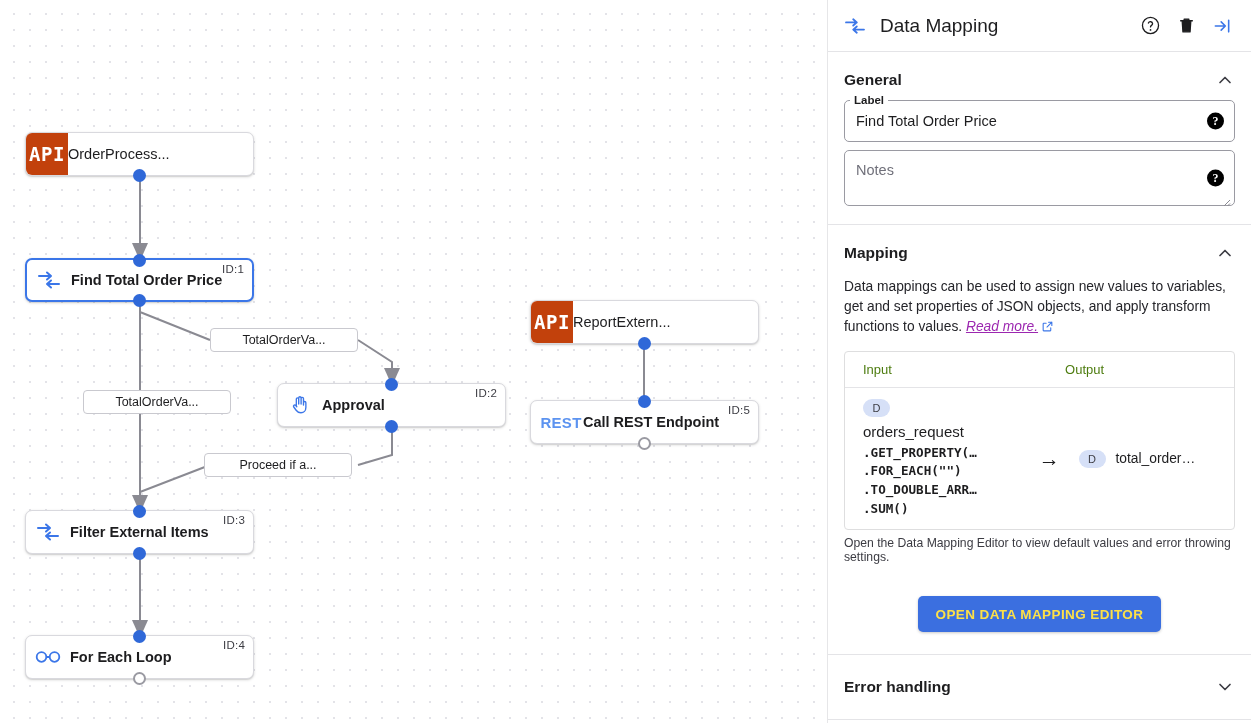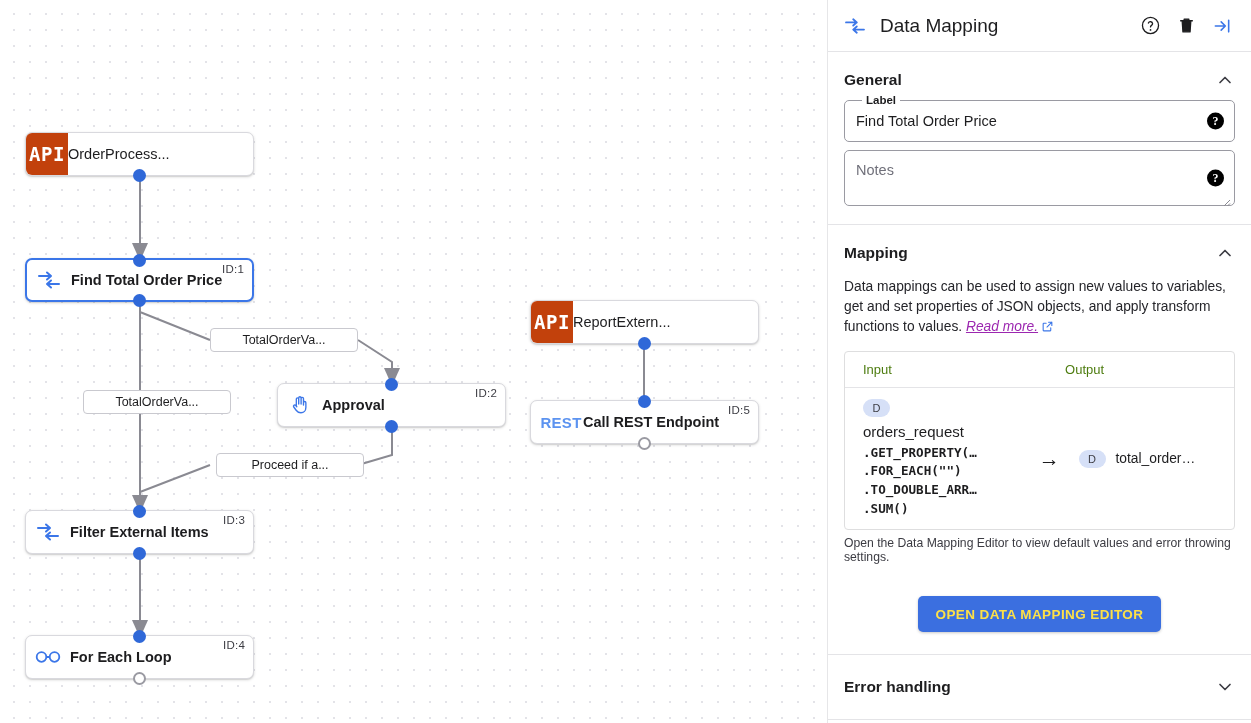--- a/index.html
+++ b/index.html
@@ -126,21 +126,21 @@
   .field {
     position: relative;
     border: 1px solid #9a9aa2;
     border-radius: 5px;
     height: 42px;
     display: flex; align-items: center;
     padding: 0 40px 0 11px;
     margin-bottom: 8px;
   }
   .field .legend {
-    position: absolute; top: -7px; left: 17px;
+    position: absolute; top: -7px; left: 5px;
     background: #ffffff; padding: 0 4px;
     font-size: 11.5px; font-weight: 700; color: #1d1d1f;
   }
   .field .value { font-size: 14.5px; color: #1d1d1f; }
   .field.textarea { height: 56px; align-items: flex-start; padding-top: 11px; }
   .field .placeholder { font-size: 14.5px; color: #70707a; }
   .help-dot {
     position: absolute; right: 10px; top: 50%; transform: translateY(-50%);
     width: 17px; height: 17px; border-radius: 50%;
     background: #000000; color: #ffffff;
@@ -319,21 +319,21 @@
       <div class="port top"></div>
       <div class="port bot hollow"></div>
     </div>
 
     <div class="edge-label" style="left:210px; top:328px; width:148px;">
       <span>TotalOrderVa...</span>
     </div>
     <div class="edge-label" style="left:83px; top:390px; width:148px;">
       <span>TotalOrderVa...</span>
     </div>
-    <div class="edge-label" style="left:216px; top:453px; width:148px;">
+    <div class="edge-label" style="left:204px; top:453px; width:148px;">
       <span>Proceed if a...</span>
     </div>
   </div>
 
   <div class="panel">
 
     <div class="panel-header">
       <span class="hdr-icon">
         <svg width="22" height="18" viewBox="0 0 24 20">
             <path d="M2,6 L14,6 M10,2.5 L14,6 L10,9.5" stroke="#3b76e8" stroke-width="2" fill="none" stroke-linecap="round" stroke-linejoin="round"></path>

